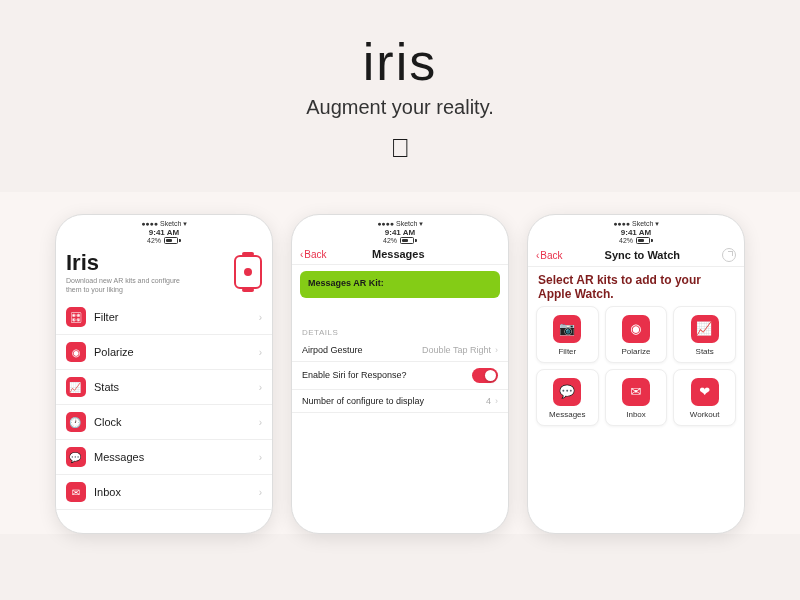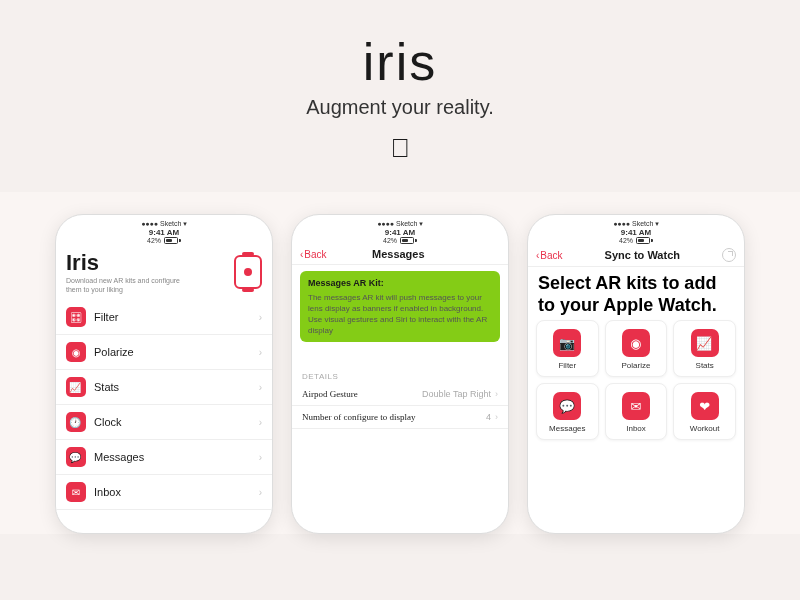--- a/index.html
+++ b/index.html
@@ -205,21 +205,21 @@
     }
 
     .setting-row {
       display: flex;
       align-items: center;
       padding: 6px 10px;
       border-bottom: 0.5px solid #eee;
       font-size: 9px;
       color: #1a1a1a;
     }
-    .setting-label { flex: 1; font-family: Liberation Serif, serif; }
+    .setting-label { flex: 1; }
     .setting-value { color: #aaa; font-size: 9px; margin-right: 4px; }
     .setting-chevron { color: #ccc; font-size: 9px; }
 
     
     .toggle {
       width: 26px; height: 15px;
       border-radius: 8px;
       background: #e8304a;
       position: relative;
       flex-shrink: 0;
@@ -229,23 +229,23 @@
       position: absolute;
       right: 2px; top: 2px;
       width: 11px; height: 11px;
       border-radius: 50%;
       background: white;
       box-shadow: 0 1px 3px rgba(0,0,0,0.2);
     }
 
     
     .sync-title {
-      font-size: 18px;
+      font-size: 12px;
       font-weight: 600;
-      color: #000000;
+      color: #7f1d1d;
       padding: 6px 10px 2px;
       line-height: 1.2;
     }
     .sync-subtitle {
       font-size: 8px;
       color: #888;
       padding: 0 10px 8px;
       line-height: 1.3;
     }
 
@@ -391,27 +391,30 @@
     <div class="phone-nav">
       <div class="nav-back">
         <span>‹</span>
           <span>Back</span>
       </div>
       <div class="nav-title">Messages</div>
       <div style="width:30px"></div>
     </div>
     <div class="info-box">
       <div class="info-box-title">Messages AR Kit:</div>
-      <div>The messages AR kit will push messages to your lens display as banners if enabled in background. Use visual gestures and Siri to interact with the AR display</div>
     </div>
     <div class="details-header">DETAILS</div>
     <div class="setting-row">
       <span class="setting-label">Airpod Gesture</span>
       <span class="setting-value">Double Tap Right</span>
       <span class="setting-chevron">›</span>
+    </div>
+    <div class="setting-row">
+      <span class="setting-label">Enable Siri for Response?</span>
+      <div class="toggle"></div>
     </div>
     <div class="setting-row">
       <span class="setting-label">Number of configure to display</span>
       <span class="setting-value">4</span>
       <span class="setting-chevron">›</span>
     </div>
   </div>
 
   <div class="phone">
     <div class="status-bar">

